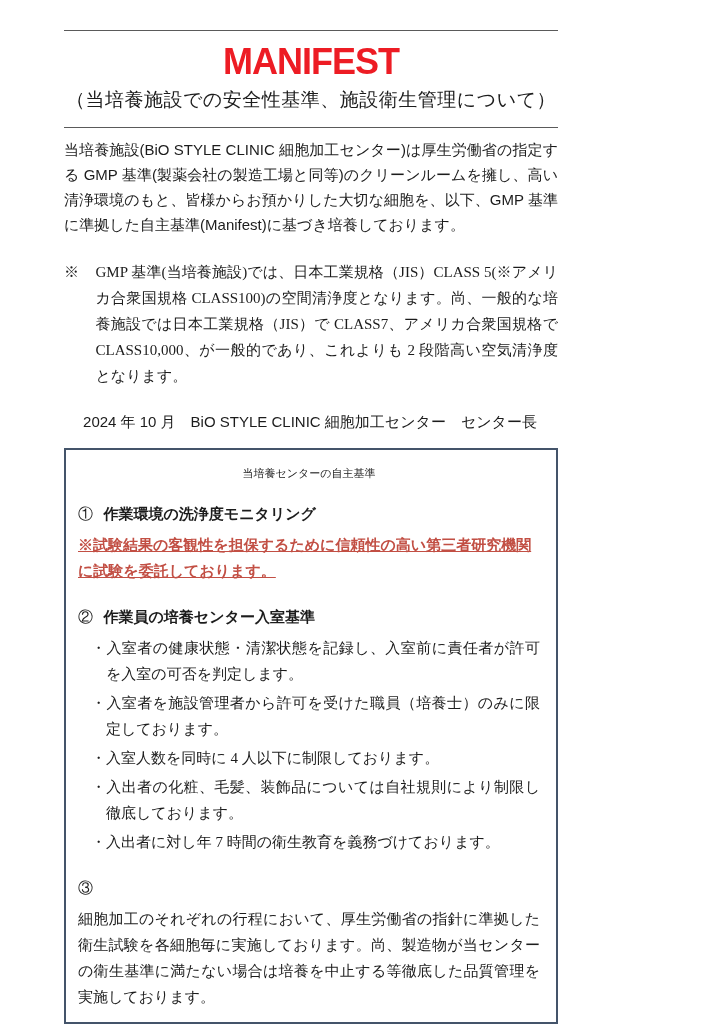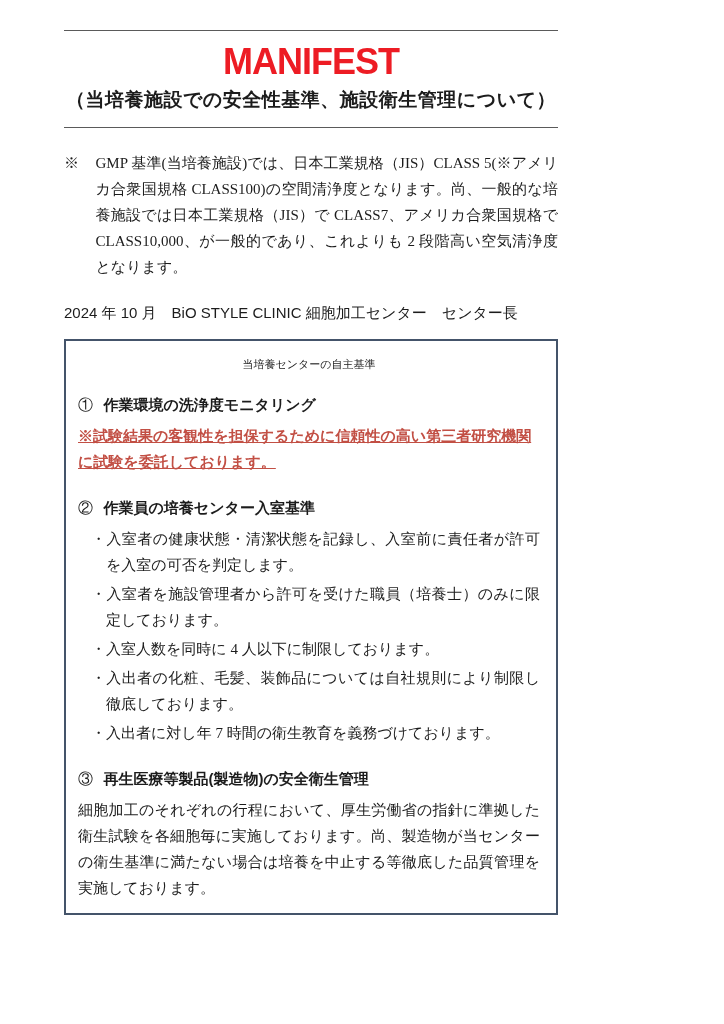--- a/index.html
+++ b/index.html
@@ -26,21 +26,21 @@
     color:#ed1c24;
     font-size:36px;
     font-weight:bold;
     letter-spacing:-1px;
     margin:10px 0 4px 0;
     font-family:"Liberation Sans",sans-serif;
   }
   .doc-subtitle{
     text-align:center;
     font-size:19px;
-    font-weight:bold;
+    font-weight:normal;
     margin:4px 0 14px 0;
     letter-spacing:0.5px;
   }
   .intro{
     font-size:15px;
     line-height:25px;
     text-align:justify;
     margin-top:9px;
   }
   .note{
@@ -49,21 +49,21 @@
     font-size:15px;
     line-height:26px;
     margin-top:22px;
     text-align:justify;
   }
   .note .marker{
     flex:0 0 2.1em;
   }
   .note .note-body{flex:1;}
   .dateline{
-    text-align:left;
+    text-align:center;
     font-size:15px;
     margin-top:24px;
     padding-right:2px;
   }
   .standards-box{
     box-sizing:border-box;
     margin-top:16px;
     border:2px solid #44546a;
     padding:12px 16px 10px 12px;
   }
@@ -111,20 +111,21 @@
 <div class="page">
 
   <hr class="rule">
 
   <div class="doc-title">MANIFEST</div>
 
   <div class="doc-subtitle">（当培養施設での安全性基準、施設衛生管理について）</div>
 
   <hr class="rule">
 
+  <p class="intro">当培養施設(BiO STYLE CLINIC 細胞加工センター)は厚生労働省の指定する GMP 基準(製薬会社の製造工場と同等)のクリーンルームを擁し、高い清浄環境のもと、皆様からお預かりした大切な細胞を、以下、GMP 基準に準拠した自主基準(Manifest)に基づき培養しております。</p>
 
   <div class="note">
     <span class="marker">※</span>
     <span class="note-body">GMP 基準(当培養施設)では、日本工業規格（JIS）CLASS 5(※アメリカ合衆国規格 CLASS100)の空間清浄度となります。尚、一般的な培養施設では日本工業規格（JIS）で CLASS7、アメリカ合衆国規格で CLASS10,000、が一般的であり、これよりも 2 段階高い空気清浄度となります。</span>
   </div>
 
   <div class="dateline">2024 年 10 月　BiO STYLE CLINIC 細胞加工センター　センター長</div>
 
   <div class="standards-box">
 
@@ -148,21 +149,20 @@
         <div class="bullet">・入室者を施設管理者から許可を受けた職員（培養士）のみに限定しております。</div>
         <div class="bullet">・入室人数を同時に 4 人以下に制限しております。</div>
         <div class="bullet">・入出者の化粧、毛髪、装飾品については自社規則により制限し徹底しております。</div>
         <div class="bullet">・入出者に対し年 7 時間の衛生教育を義務づけております。</div>
       </div>
     </div>
 
     <div class="section">
       <div class="section-head">
         <span class="num">③</span>
-        <span>再生医療等製品(製造物)の安全衛生管理</span>
       </div>
       <div class="sec-par">細胞加工のそれぞれの行程において、厚生労働省の指針に準拠した衛生試験を各細胞毎に実施しております。尚、製造物が当センターの衛生基準に満たない場合は培養を中止する等徹底した品質管理を実施しております。</div>
 
     </div>
 
   </div>
 
 </div>
 
 </body></html>

